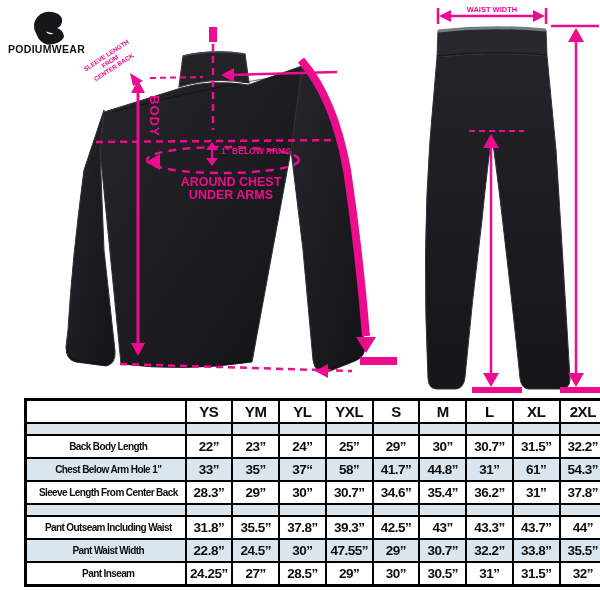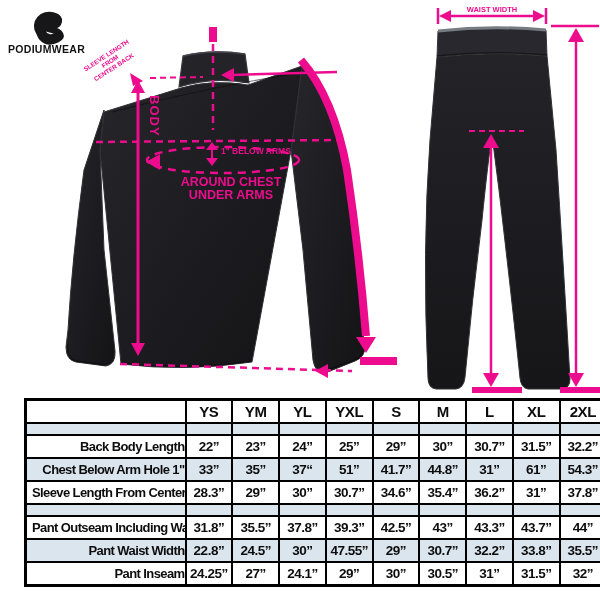--- a/index.html
+++ b/index.html
@@ -20,21 +20,21 @@
     border:2px solid #000;padding:0;margin:0;
     font-weight:bold;color:#0d0d0d;overflow:hidden;white-space:nowrap;
   }
   table.size-chart th{
     height:21px;font-size:15px;letter-spacing:-0.4px;text-align:center;
   }
   table.size-chart td{
     height:21px;font-size:13.5px;letter-spacing:-0.5px;text-align:center;
   }
   table.size-chart td.label{
-    text-align:right;padding-left:5px;font-size:13px;letter-spacing:-0.6px;
+    text-align:center;padding-left:5px;font-size:10px;letter-spacing:-0.6px;
   }
   table.size-chart tr.spacer td{height:10px;}
   table.size-chart tr.tint td{background:#dbe5ee;}
   table.size-chart tr.white td{background:#ffffff;}
   col.c-label{width:160px;}
 </style>
 </head>
 <body>
 
 <svg id="diagram" width="600" height="398" viewBox="0 0 600 398" xmlns="http://www.w3.org/2000/svg">
@@ -199,21 +199,21 @@
           <td>30”</td>
           <td>30.7”</td>
           <td>31.5”</td>
           <td>32.2”</td>
         </tr>
         <tr class="tint">
           <td class="label">Chest Below Arm Hole 1"</td>
           <td>33”</td>
           <td>35”</td>
           <td>37“</td>
-          <td>51”</td>
+          <td>58”</td>
           <td>41.7”</td>
           <td>44.8”</td>
           <td>31”</td>
           <td>61”</td>
           <td>54.3”</td>
         </tr>
         <tr class="white">
           <td class="label">Sleeve Length From Center Back</td>
           <td>28.3”</td>
           <td>29”</td>
@@ -258,21 +258,21 @@
           <td>29”</td>
           <td>30.7”</td>
           <td>32.2”</td>
           <td>33.8”</td>
           <td>35.5”</td>
         </tr>
         <tr class="white">
           <td class="label">Pant Inseam</td>
           <td>24.25”</td>
           <td>27”</td>
-          <td>24.1”</td>
+          <td>28.5”</td>
           <td>29”</td>
           <td>30”</td>
           <td>30.5”</td>
           <td>31”</td>
           <td>31.5”</td>
           <td>32”</td>
         </tr>
       </tbody>
   </table>
 </div>

